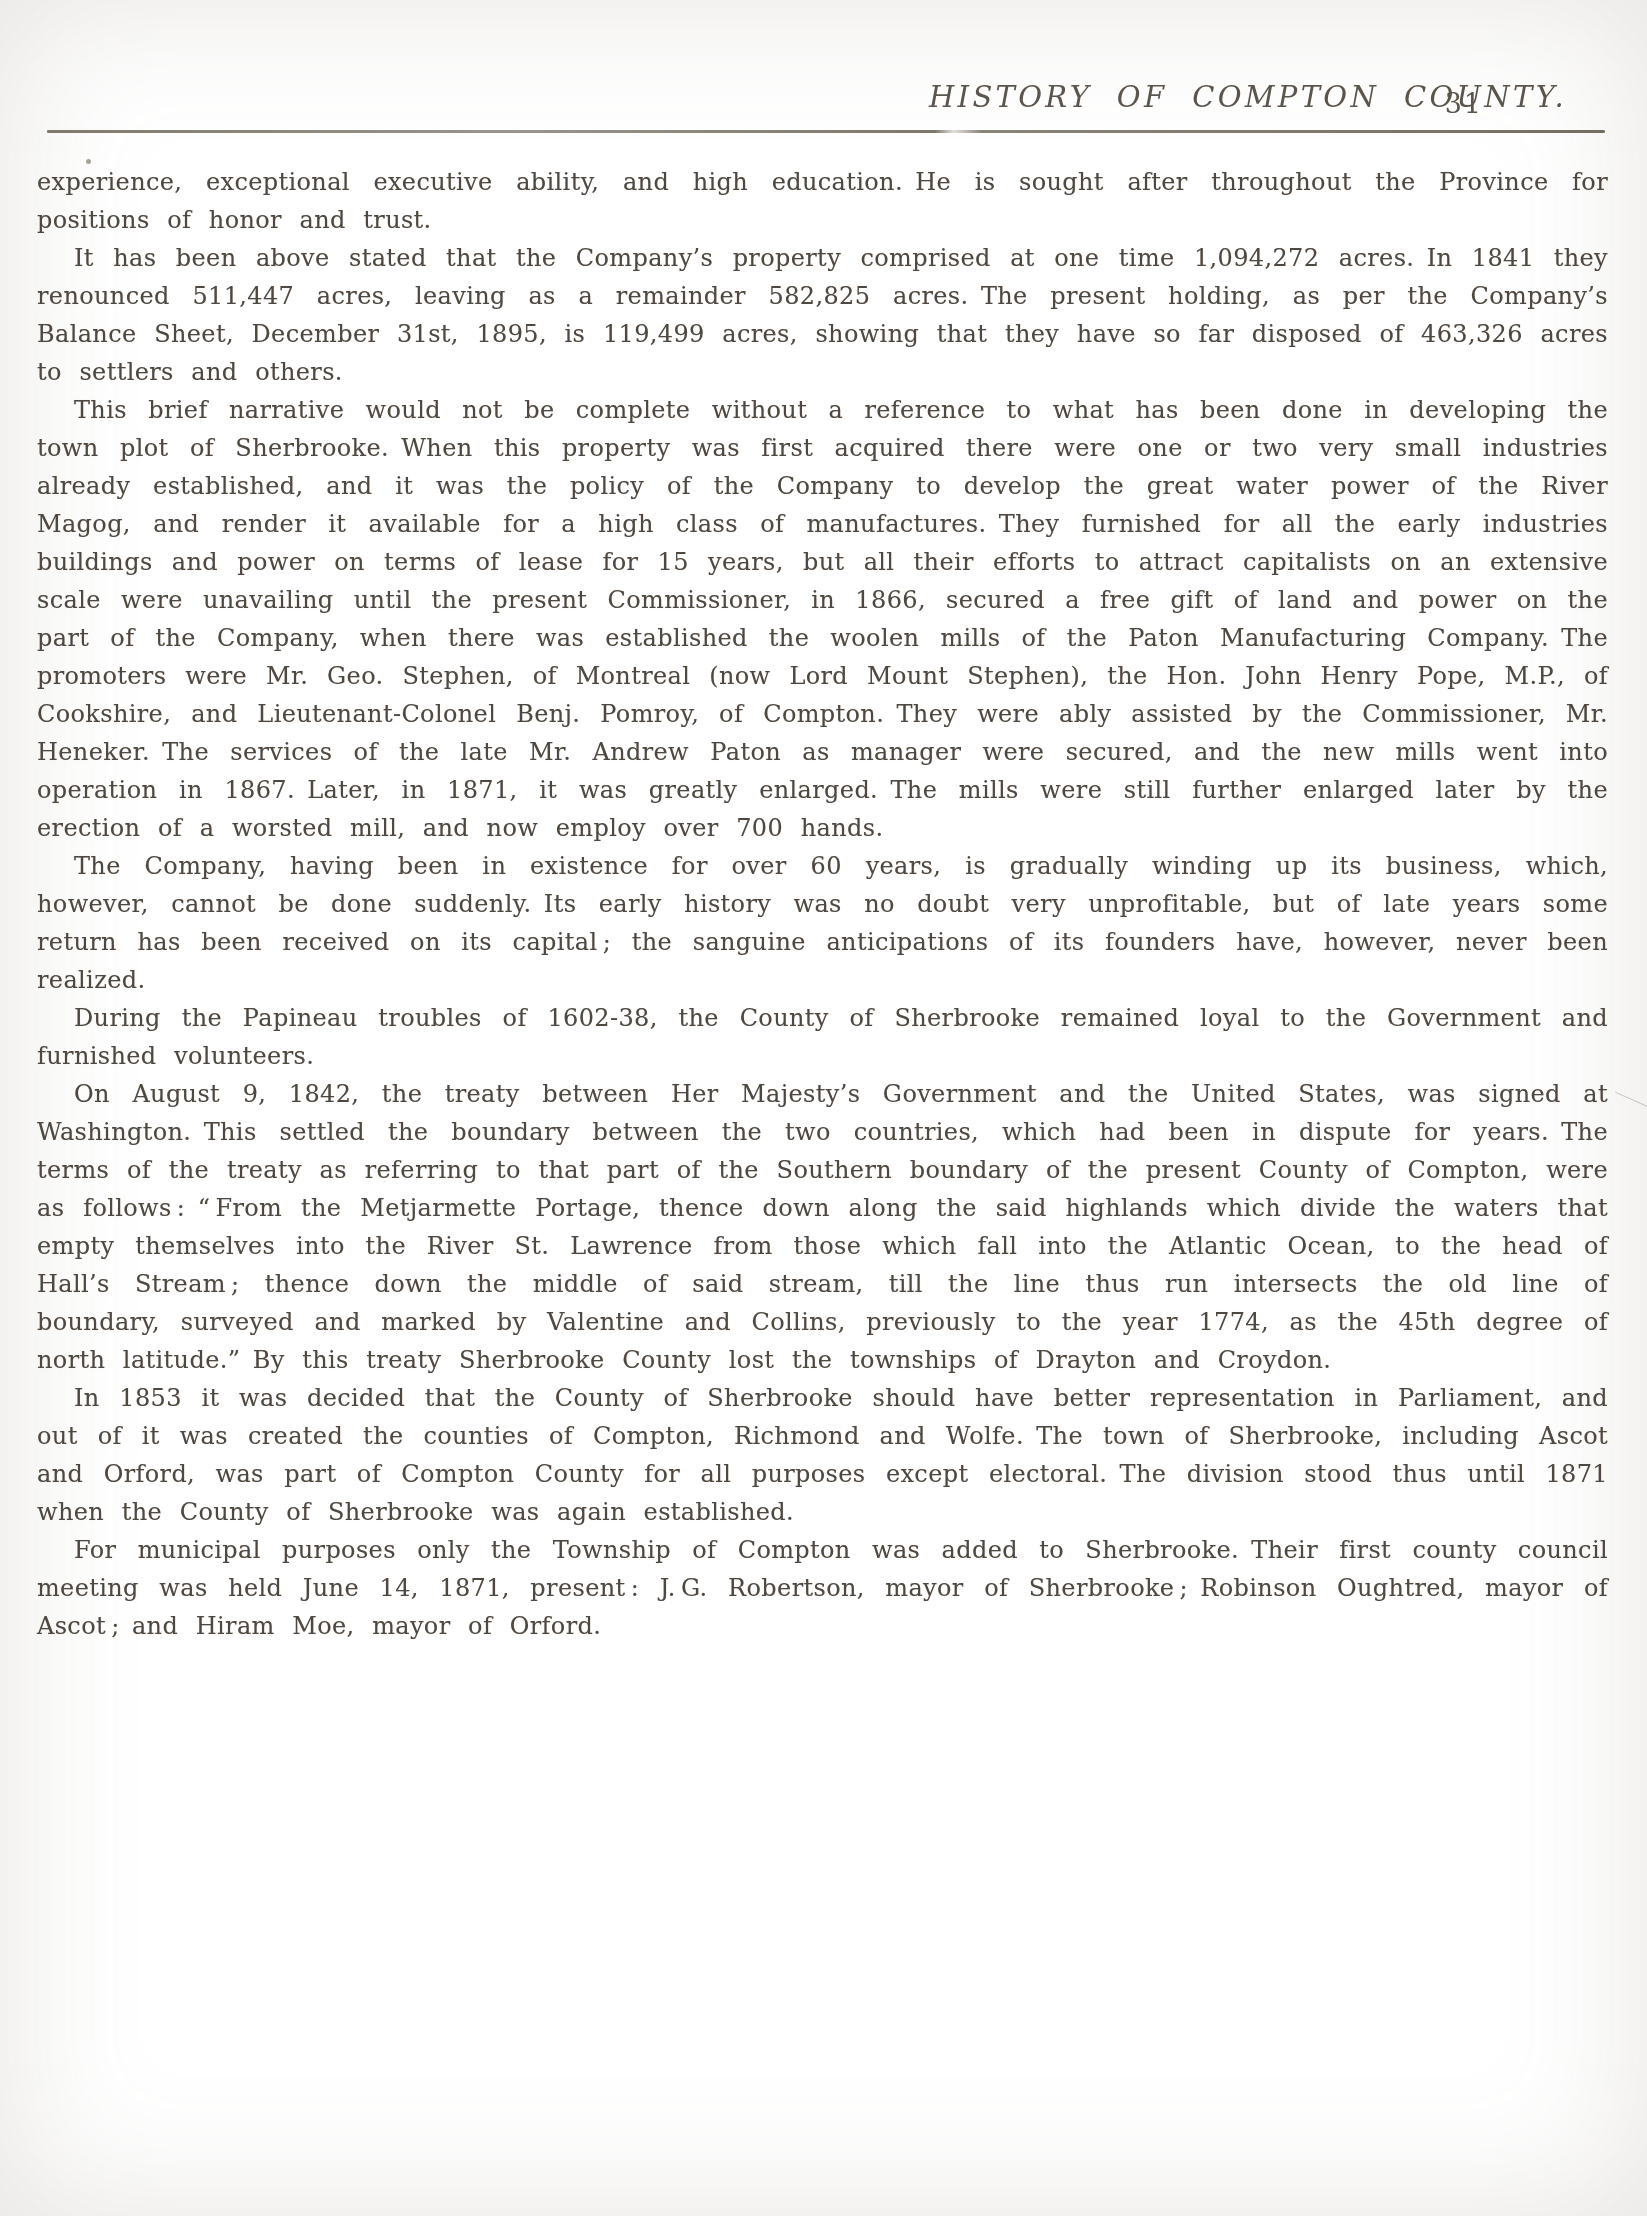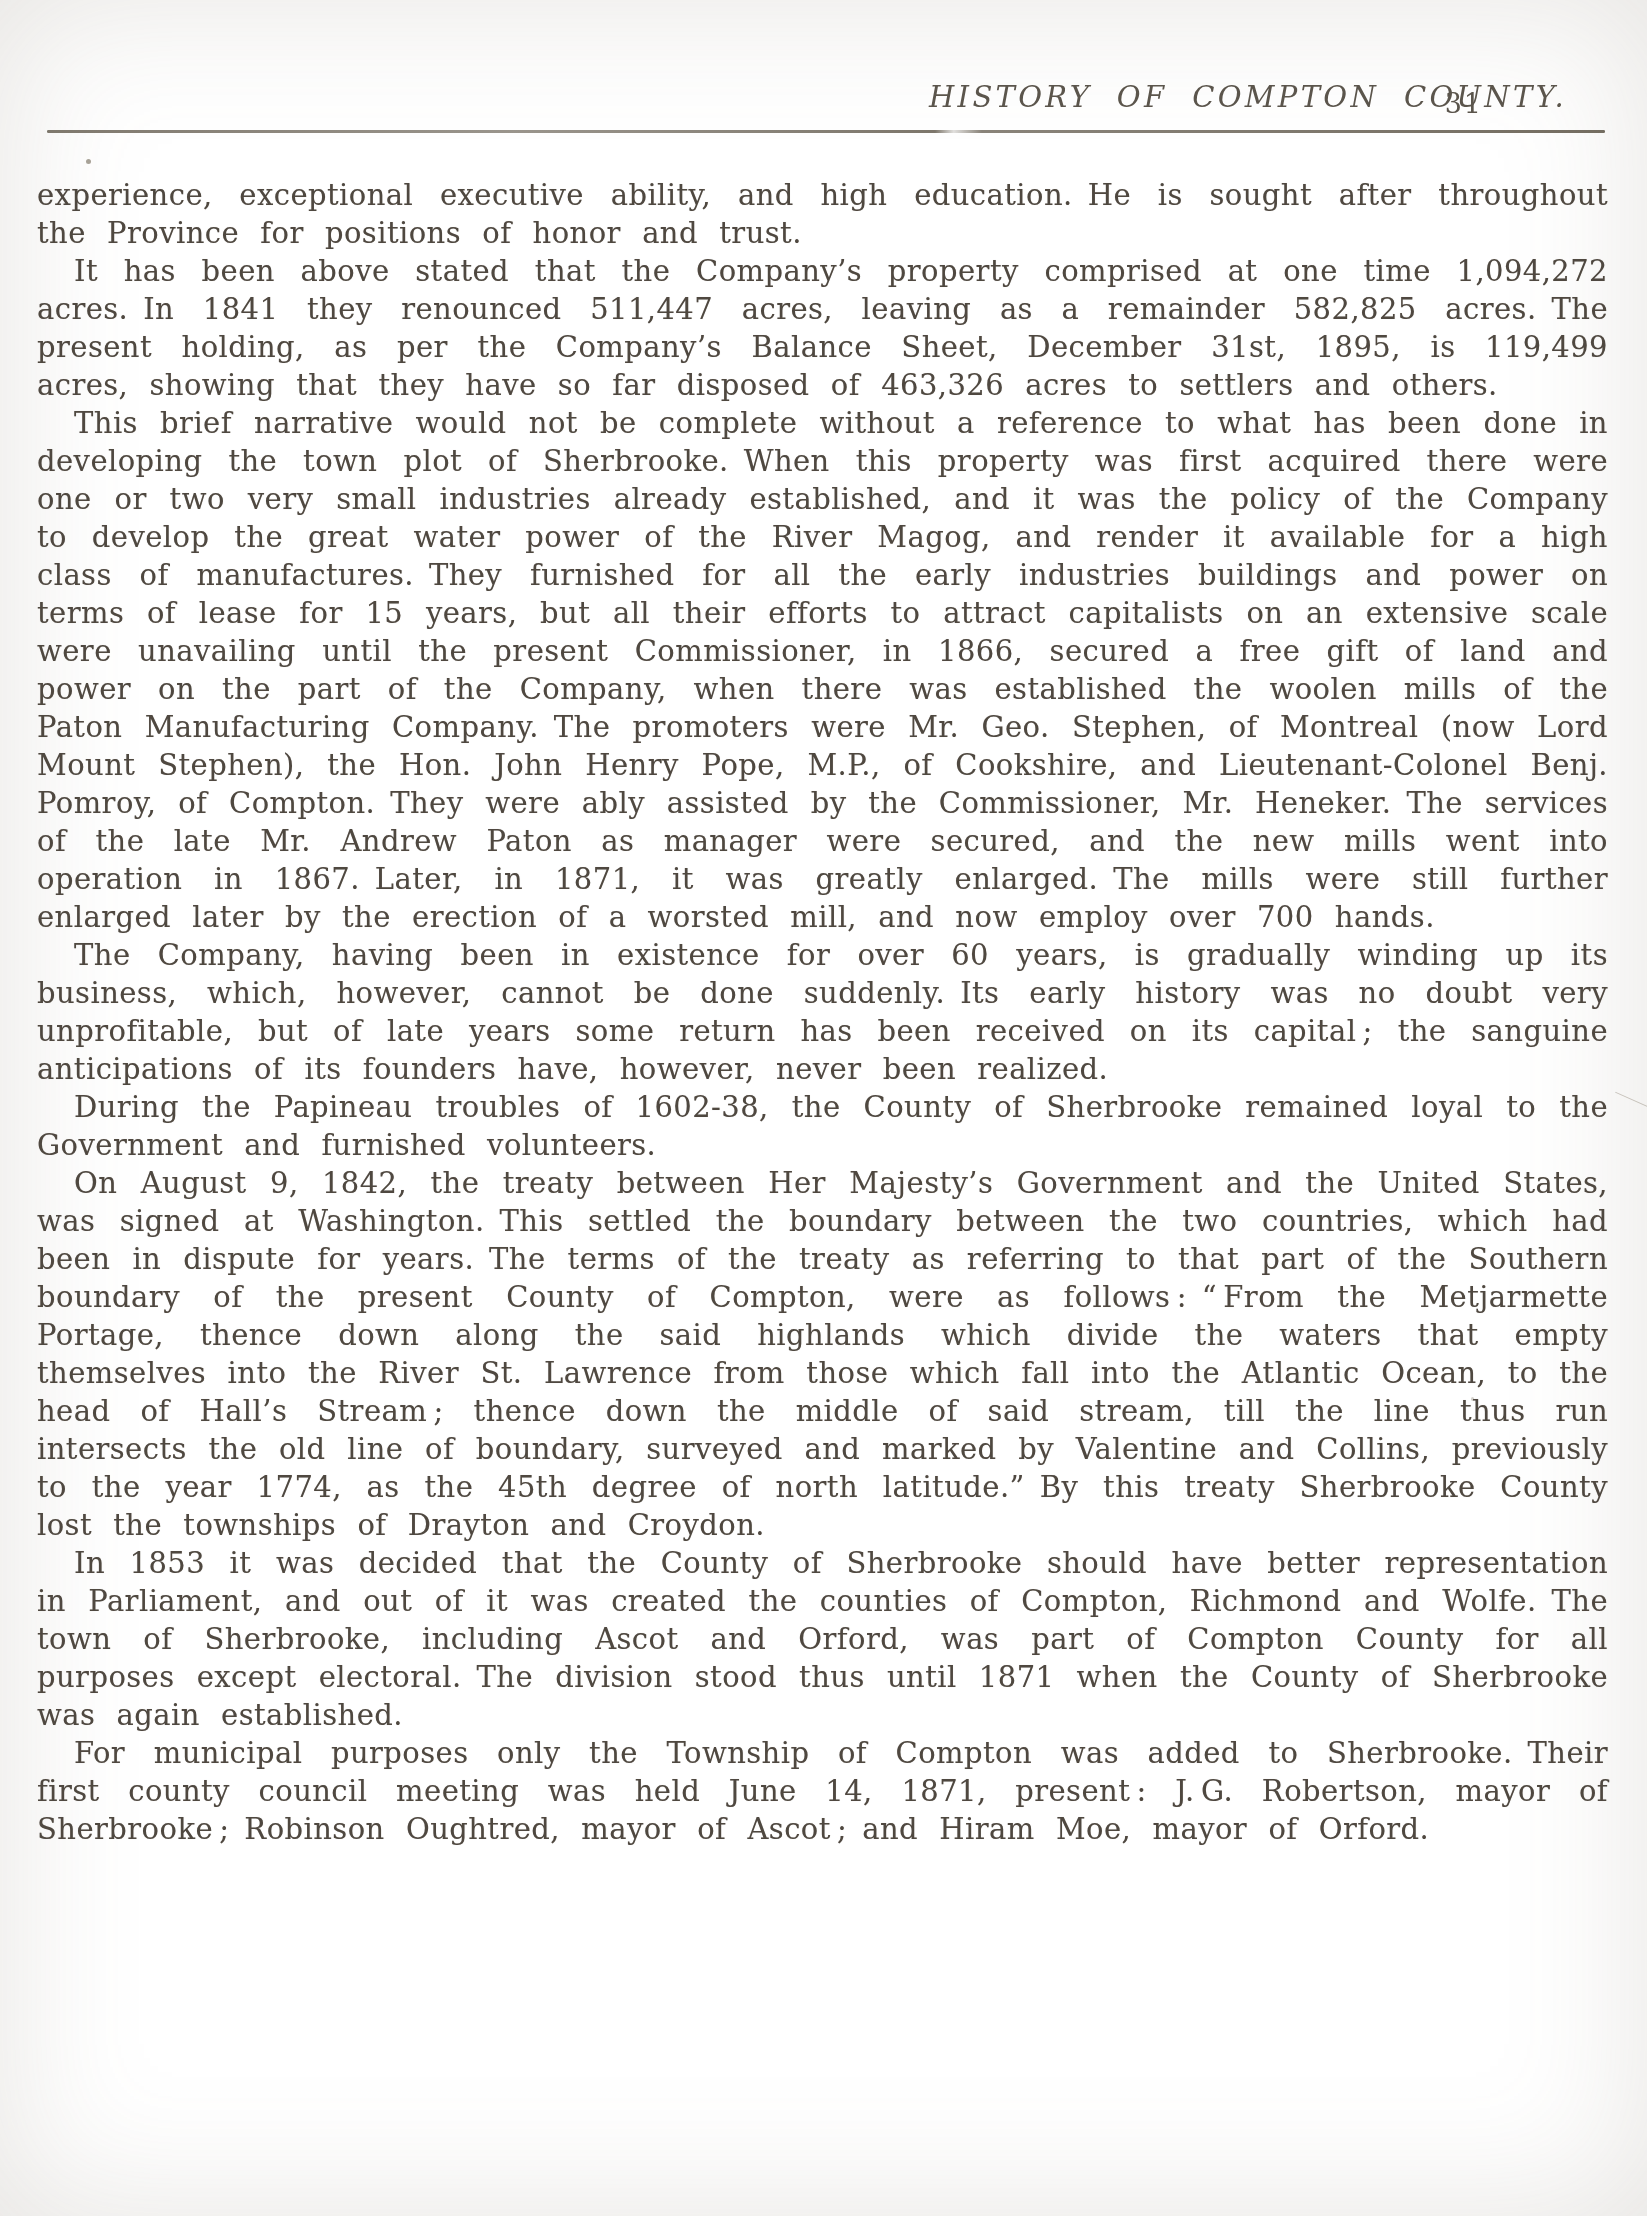--- a/index.html
+++ b/index.html
@@ -51,22 +51,22 @@
       rgba(92,84,70,.78) 0%,
       rgba(92,84,70,.62) 30%,
       rgba(92,84,70,.80) 57%,
       rgba(92,84,70,.18) 58.2%,
       rgba(92,84,70,.72) 60%,
       rgba(92,84,70,.85) 100%);
     border-radius:1.3px;
   }
   .page-body{
     position:absolute;
-    top:176px;left:37px;width:1571px;
-    font-size:29px;
+    top:163px;left:37px;width:1571px;
+    font-size:24px;
     line-height:38px;
     text-align:justify;
     word-spacing:.40em;
     letter-spacing:.015em;
     color:var(--ink);
     text-shadow:0 0 0.7px rgba(84,76,64,.28);
     hyphens:none;
   }
   .page-body p{margin:0;}
   .page-body p.indent{text-indent:37px;}

